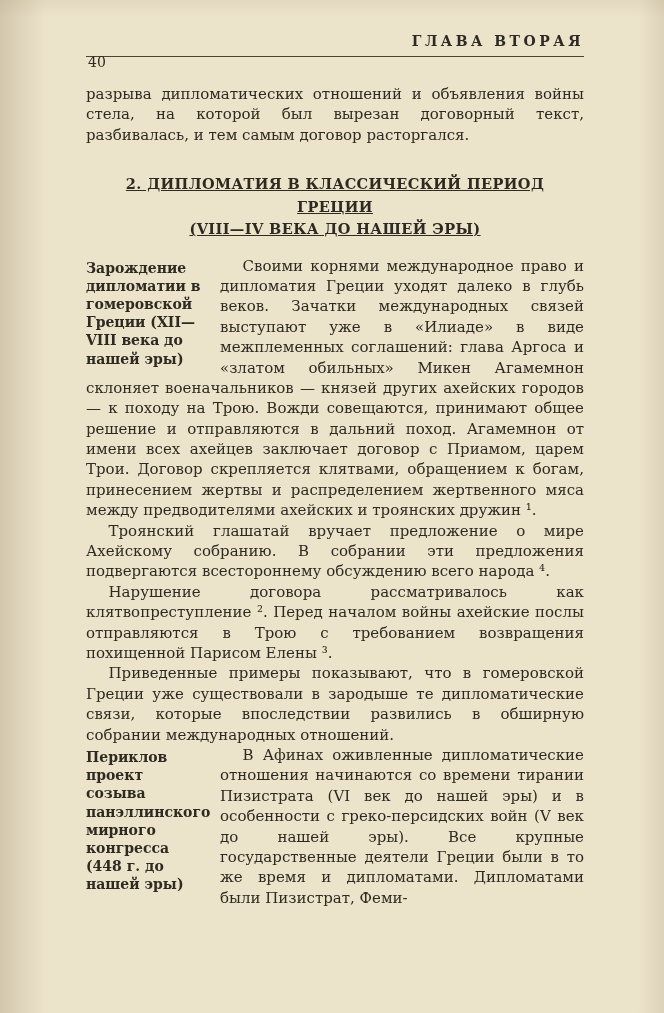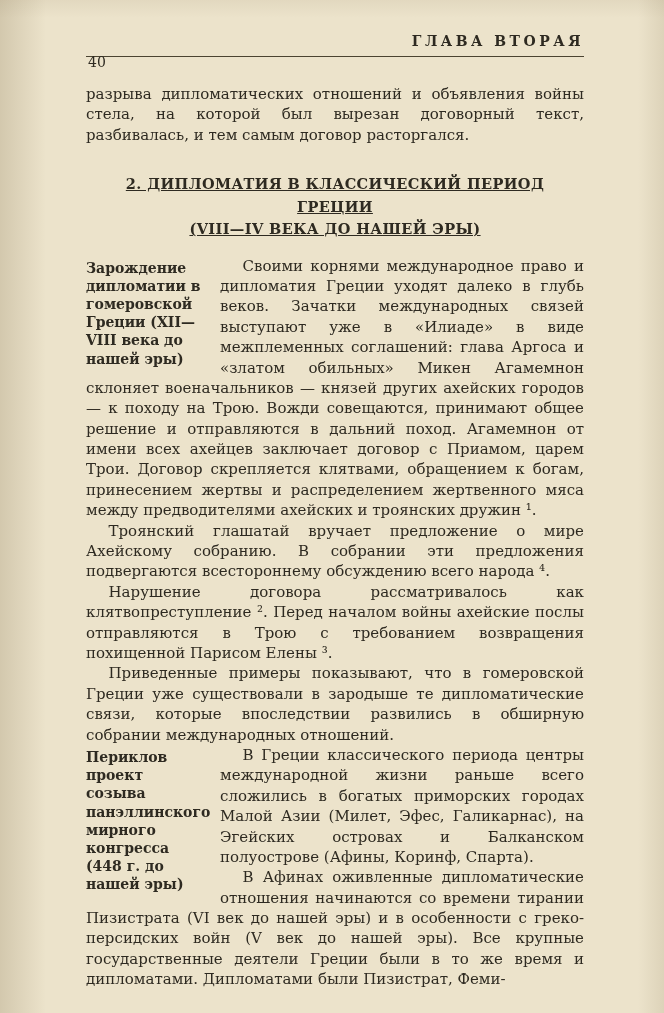--- a/index.html
+++ b/index.html
@@ -56,19 +56,19 @@
     <h2 class="section-heading"><span>2. ДИПЛОМАТИЯ В КЛАССИЧЕСКИЙ ПЕРИОД ГРЕЦИИ</span><br><span>(VIII—IV ВЕКА ДО НАШЕЙ ЭРЫ)</span></h2>
 
     <p class="body indent"><span class="sidenote">Зарождение дипломатии в гомеровской Греции (XII—VIII века до нашей эры)</span><span>Своими корнями международное право и дипломатия Греции уходят далеко в глубь веков. Зачатки международных связей выступают уже в «Илиаде» в виде межплеменных соглашений: глава Аргоса и «златом обильных» Микен Агамемнон склоняет военачальников — князей других ахейских городов — к походу на Трою. Вожди совещаются, принимают общее решение и отправляются в дальний поход. Агамемнон от имени всех ахейцев заключает договор с Приамом, царем Трои. Договор скрепляется клятвами, обращением к богам, принесением жертвы и распределением жертвенного мяса между предводителями ахейских и троянских дружин ¹.</span></p>
 
     <p class="body indent">Троянский глашатай вручает предложение о мире Ахейскому собранию. В собрании эти предложения подвергаются всестороннему обсуждению всего народа ⁴.</p>
 
     <p class="body indent">Нарушение договора рассматривалось как клятвопреступление ². Перед началом войны ахейские послы отправляются в Трою с требованием возвращения похищенной Парисом Елены ³.</p>
 
     <p class="body indent">Приведенные примеры показывают, что в гомеровской Греции уже существовали в зародыше те дипломатические связи, которые впоследствии развились в обширную собрании международных отношений.</p>
 
-    <p class="body indent"><span class="sidenote">Периклов проект созыва панэллинского мирного конгресса (448 г. до нашей эры)</span><span>В Греции классического периода центры международной жизни раньше всего сложились в богатых приморских городах Малой Азии (Милет, Эфес, Галикарнас), на Эгейских островах и Балканском полуострове (Афины, Коринф, Спарта).</span></p>
+    <p class="body indent"><span class="sidenote">Периклов проект созыва панэллинского мирного конгресса (448 г. до нашей эры)</span></p>
 
     <p class="body indent">В Афинах оживленные дипломатические отношения начинаются со времени тирании Пизистрата (VI век до нашей эры) и в особенности с греко-персидских войн (V век до нашей эры). Все крупные государственные деятели Греции были в то же время и дипломатами. Дипломатами были Пизистрат, Феми-</p>
 
   </main>
 
 </div>
 
 </body></html>

